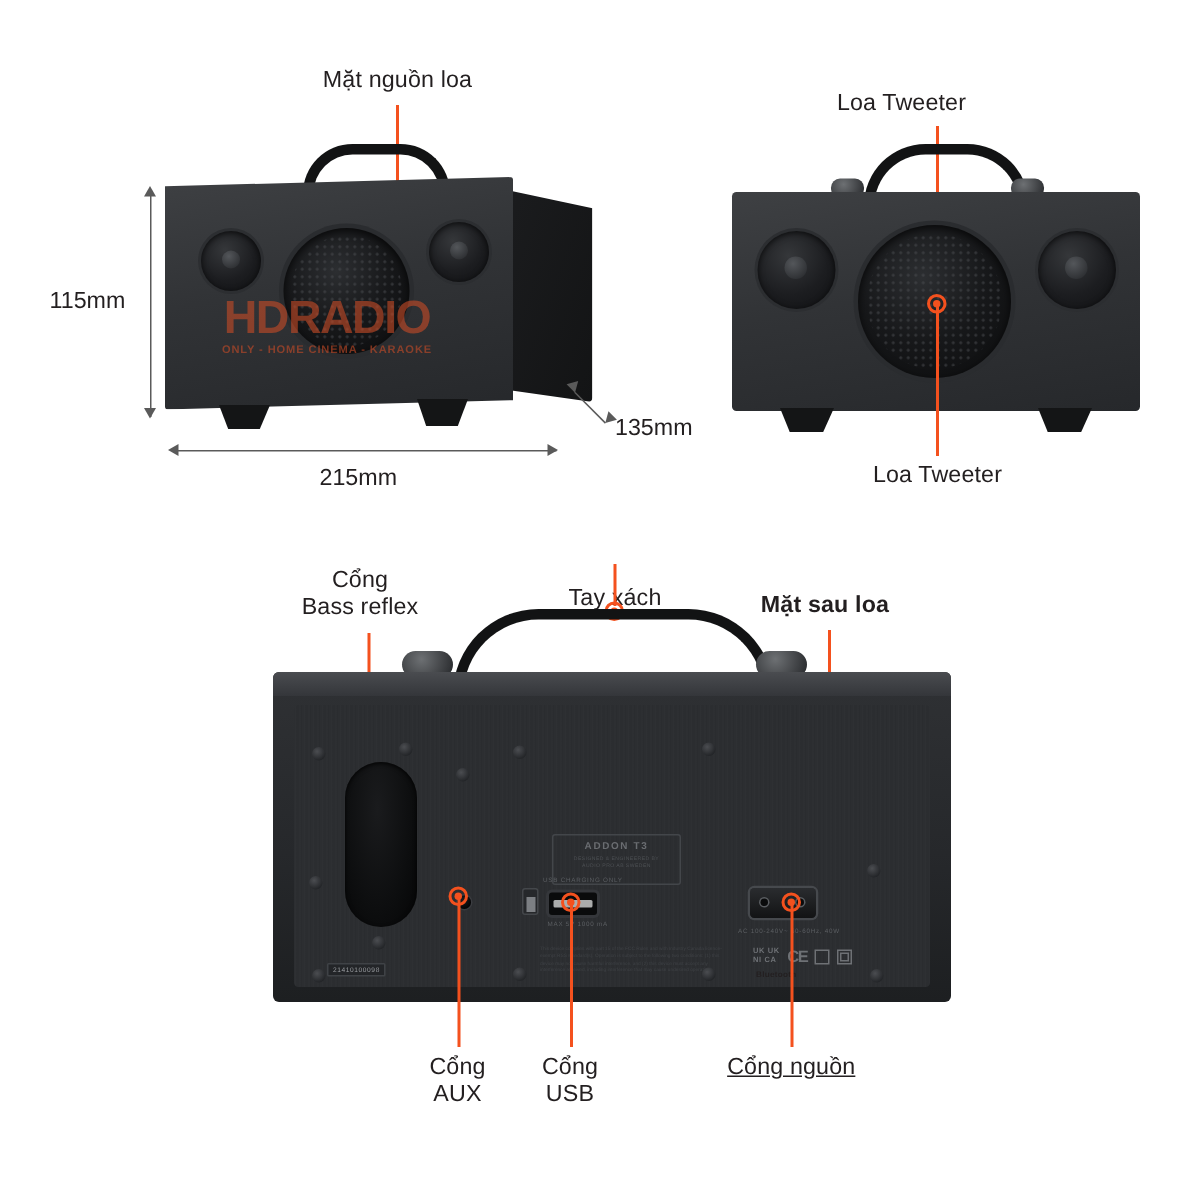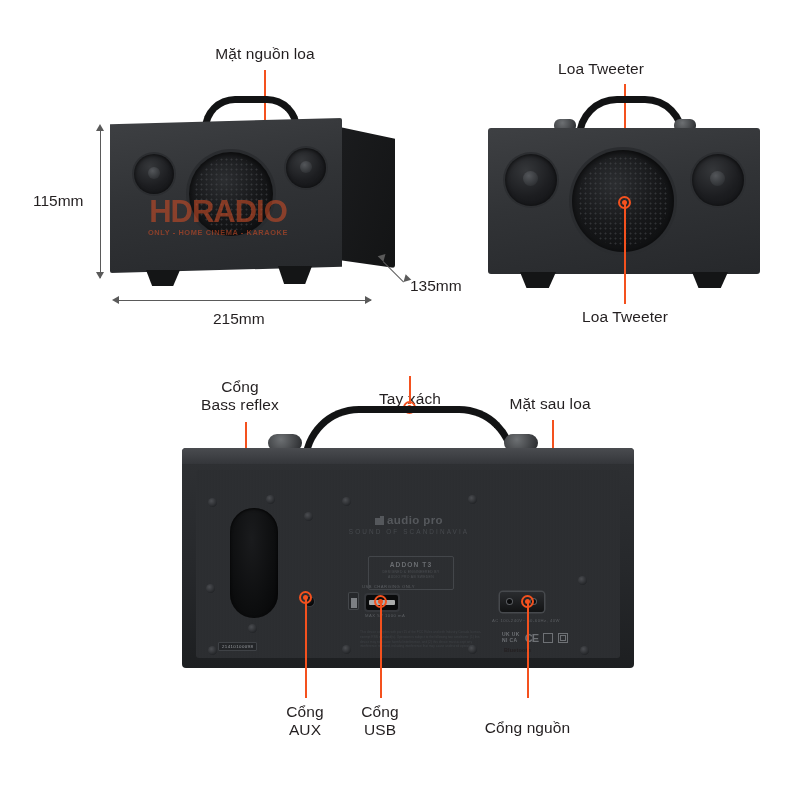--- a/index.html
+++ b/index.html
@@ -204,21 +204,21 @@
 Bass reflex</div>
     <div class="ln lnv" style="left:245px;top:422px;height:110px;"></div>
     <div class="dotr" style="left:239px;top:529px;"></div>
     <div class="dotc" style="left:243px;top:533px;"></div>
 
     <div class="lbl" style="left:340px;top:352px;width:140px;margin-top:38px;">Tay xách</div>
     <div class="ln lnv" style="left:409px;top:376px;height:28px;"></div>
     <div class="dotr" style="left:403px;top:401px;"></div>
     <div class="dotc" style="left:407px;top:405px;"></div>
 
-    <div class="lbl" style="left:455px;top:395px;width:190px;">Mặt sau loa</div>
+    <div class="lbl" style="left:455px;top:395px;width:190px;font-weight:bold;">Mặt sau loa</div>
     <div class="ln lnv" style="left:552px;top:420px;height:105px;"></div>
     <div class="dotr" style="left:546px;top:522px;"></div>
     <div class="dotc" style="left:550px;top:526px;"></div>
 
     <div class="spk" style="left:182px;top:448px;width:452px;height:220px;">
 
       <div class="handle" style="left:120px;top:-42px;width:200px;height:50px;border-radius:100px 100px 0 0;"></div>
       <div class="knob" style="left:86px;top:-14px;width:34px;height:18px;border-radius:9px;"></div>
       <div class="knob" style="left:322px;top:-14px;width:34px;height:18px;border-radius:9px;"></div>
 
@@ -234,26 +234,20 @@
         <div class="screw" style="left:160px;top:49px;"></div>
         <div class="screw" style="left:160px;top:197px;"></div>
         <div class="screw" style="left:286px;top:47px;"></div>
         <div class="screw" style="left:286px;top:197px;"></div>
         <div class="screw" style="left:396px;top:128px;"></div>
         <div class="screw" style="left:398px;top:198px;"></div>
         <div class="screw" style="left:66px;top:176px;"></div>
 
         <div class="port-slot" style="left:48px;top:60px;width:48px;height:110px;"></div>
 
-        <div class="brandwrap" style="left:152px;top:66px;width:150px;">
-          <div class="brand">
-            <span class="bmark"></span><span>audio pro</span>
-          </div>
-          <div class="tagline">SOUND OF SCANDINAVIA</div>
-        </div>
 
         <div class="modelbox" style="left:186px;top:108px;width:84px;height:28px;padding-top:4px;">
           <div class="model">ADDON T3</div>
           <div class="modelsub">DESIGNED &amp; ENGINEERED BY</div>
           <div class="modelsub" style="margin-top:0">AUDIO PRO AB SWEDEN</div>
         </div>
 
         <div class="aux" style="left:123px;top:149px;"></div>
 
         <div class="usblbl" style="left:180px;top:136px;">USB CHARGING ONLY</div>
@@ -300,16 +294,16 @@
 
     <div class="dotr" style="left:374px;top:595px;"></div>
     <div class="dotc" style="left:378px;top:599px;"></div>
     <div class="ln lnv" style="left:380px;top:602px;height:96px;"></div>
     <div class="lbl" style="left:330px;top:703px;width:100px;">Cổng
 USB</div>
 
     <div class="dotr" style="left:521px;top:595px;"></div>
     <div class="dotc" style="left:525px;top:599px;"></div>
     <div class="ln lnv" style="left:527px;top:602px;height:96px;"></div>
-    <div class="lbl" style="left:455px;top:719px;width:145px;">Cổng nguồn</div>
+    <div class="lbl" style="left:455px;top:703px;width:145px;text-decoration:underline;">Cổng nguồn</div>
   </div>
 
 </div>
 
 </body></html>

